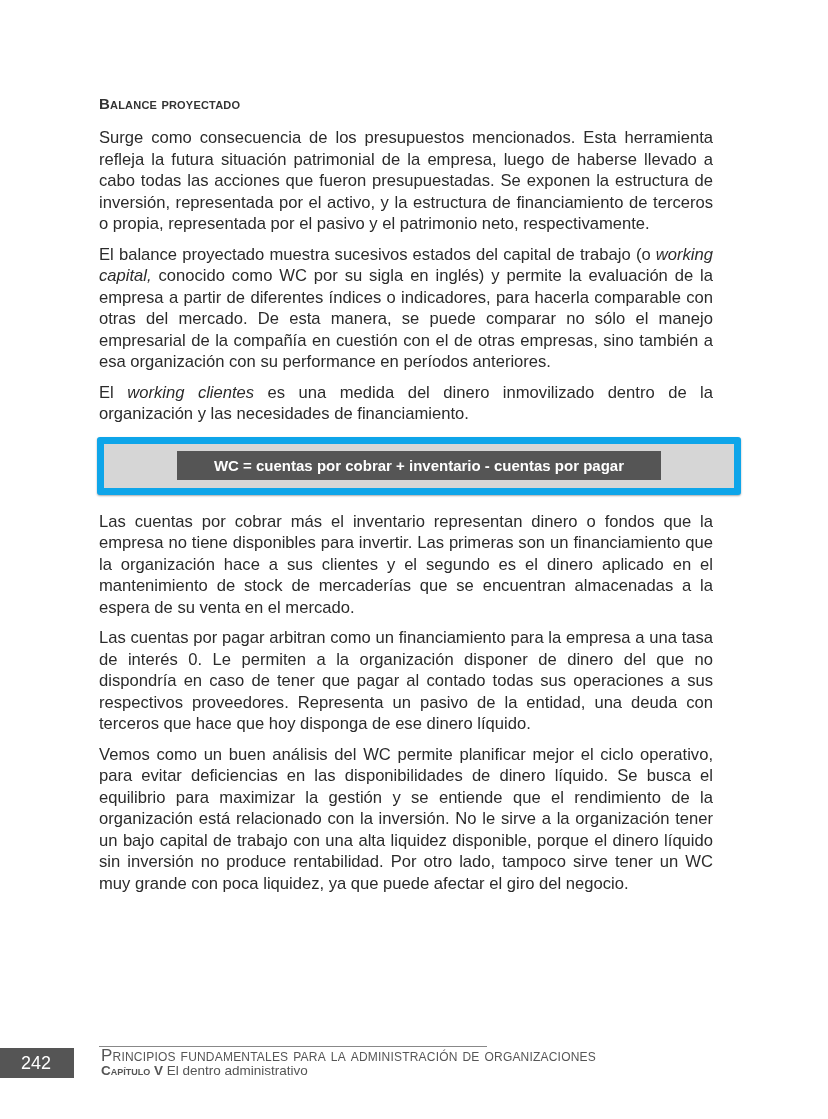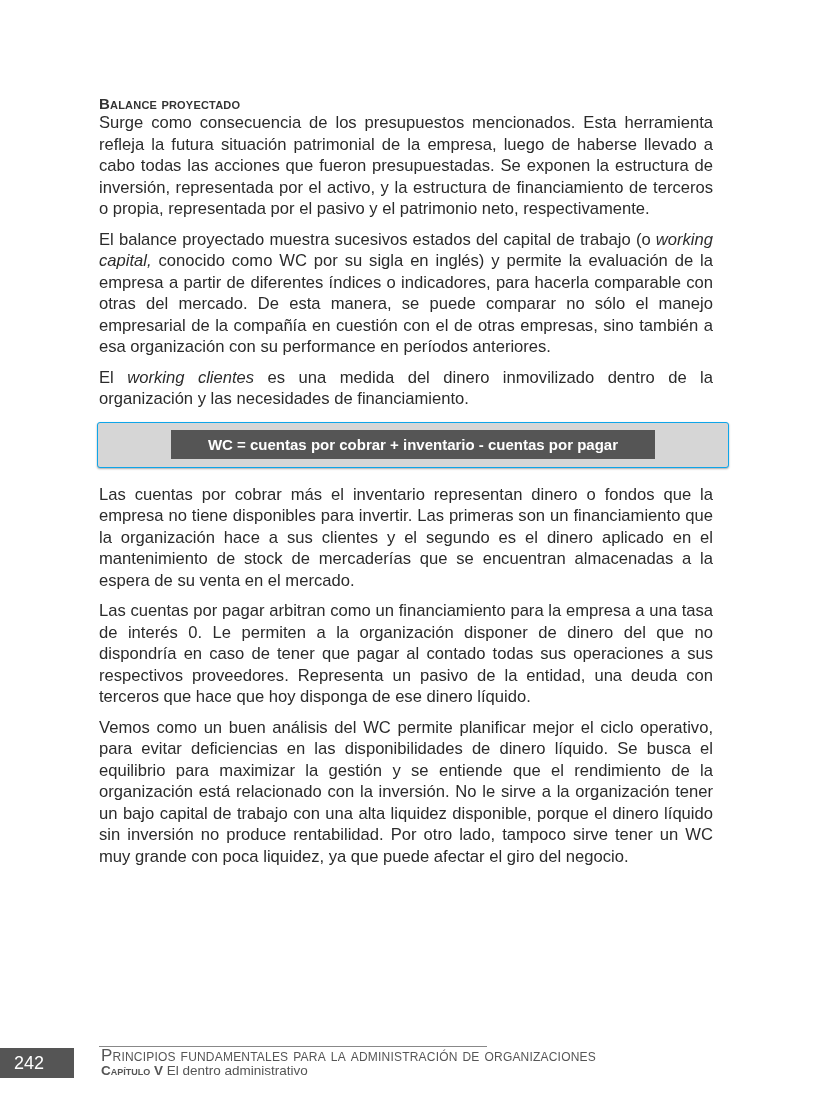--- a/index.html
+++ b/index.html
@@ -2,41 +2,41 @@
 <html><head>
 <meta charset="utf-8">
 <style>
   html, body { margin:0; padding:0; }
   body {
     width:828px; height:1119px; background:#ffffff; position:relative; overflow:hidden;
     font-family:"Liberation Sans", sans-serif; color:#2b2b2b;
   }
   .content { position:absolute; left:99px; top:95px; width:630px; }
   .heading {
-    font-weight:bold; font-size:15px; color:#333; margin:0 0 0 0;
+    font-weight:bold; font-size:15px; color:#333; margin:0 0 15px 0;
     font-variant:small-caps; letter-spacing:0.2px;
   }
   p.body {
     margin:0 16px 9px 0; font-size:16.6px; line-height:21.5px; text-align:justify;
     hyphens:manual;
   }
   p.body i { font-style:italic; }
   .formula-box {
     margin:12px 0 16px -2px; width:630px; height:44px; background:#d6d6d6;
-    border:1px solid #0ea5e9; border-radius:3px; box-shadow:0 1px 2px #aaa;
+    border:7px solid #0ea5e9; border-radius:3px; box-shadow:0 1px 2px #aaa;
     display:flex; align-items:center; justify-content:center;
   }
   .formula {
     background:#555555; color:#ffffff; font-weight:bold; font-size:15px;
     width:484px; height:29px; line-height:29px; text-align:center;
   }
   .footer-rule { position:absolute; left:99px; top:1046px; width:388px; height:1px; background:#888; }
   .page-num {
     position:absolute; left:0; top:1048px; width:74px; height:30px; background:#555;
-    color:#fff; font-size:18px; line-height:30px; text-align:center; padding-right:16px; box-sizing:border-box;
+    color:#fff; font-size:18px; line-height:30px; text-align:right; padding-right:23px; box-sizing:border-box;
   }
   .footer-text { position:absolute; left:101px; top:1048px; font-size:12px; color:#555; line-height:15px; }
   .footer-book { font-variant:small-caps; font-size:17px; letter-spacing:0.2px; }
   .footer-chapter .chap { font-variant:small-caps; font-weight:bold;text-align:center; }
   .footer-chapter { font-size:13.5px; }
 </style>
 </head>
 <body>
 
 <div class="content">

